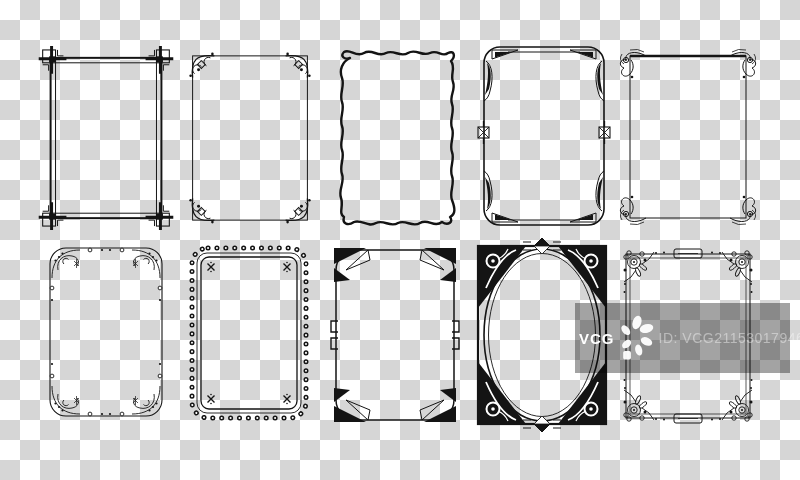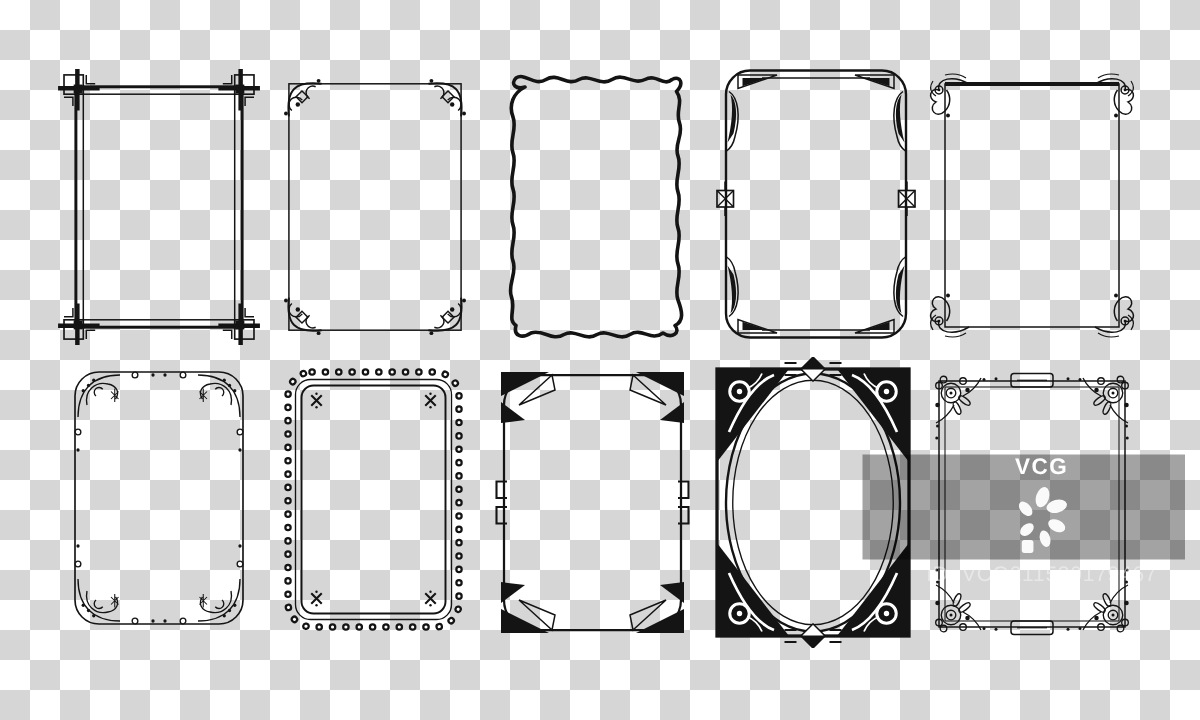--- a/index.html
+++ b/index.html
@@ -12,21 +12,21 @@
       linear-gradient(45deg,#d6d6d6 25%,transparent 25%,transparent 75%,#d6d6d6 75%);
     background-size:40px 40px;
     background-position:0 0,20px 20px;
   }
   .frame{position:absolute;}
   .frame svg{display:block;width:100%;height:100%;}
   .watermark{
     position:absolute;left:575px;top:303px;width:215px;height:70px;
     background:rgba(0,0,0,0.36);
     display:flex;align-items:center;box-sizing:border-box;
-    padding-left:24px;gap:3px;flex-direction:column;
+    padding-left:4px;gap:3px;
   }
   .wm-brand{color:#ffffff;font-weight:bold;font-size:15px;letter-spacing:1px;}
   .wm-logo{width:38px;height:48px;opacity:.95;flex:0 0 auto;}
   .wm-id{color:rgba(255,255,255,0.42);font-size:14px;letter-spacing:.5px;white-space:nowrap;}
   
   #fr1{left:36px;top:44px;width:140px;height:188px;}
   #fr2{left:180px;top:44px;width:140px;height:188px;}
   #fr3{left:330px;top:42px;width:134px;height:192px;}
   #fr4{left:474px;top:38px;width:140px;height:196px;}
   #fr5{left:618px;top:42px;width:140px;height:190px;}

